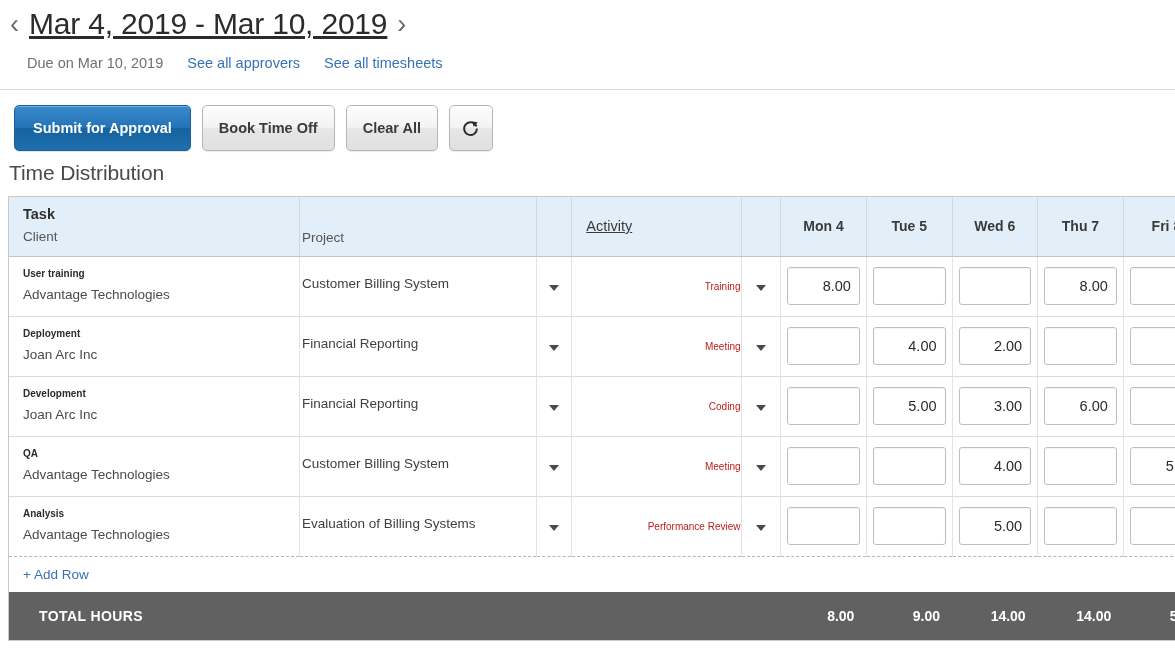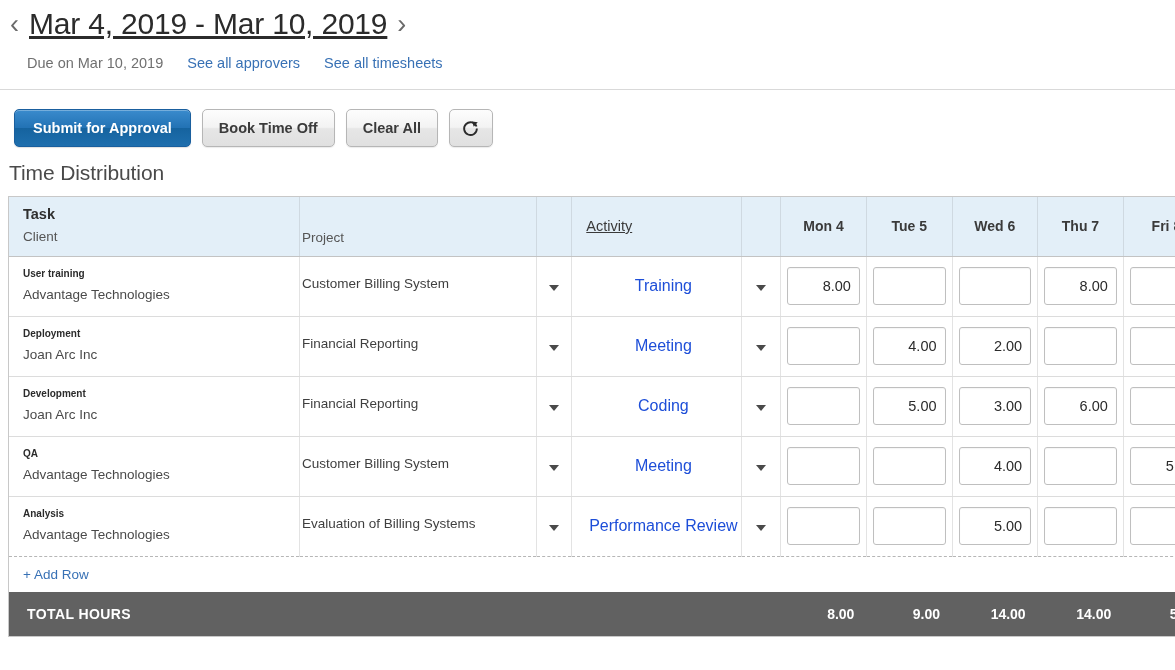--- a/index.html
+++ b/index.html
@@ -101,21 +101,21 @@
     align-items: center;
     gap: 11px;
     padding: 14px 0 0 14px;
     height: 62px;
     box-sizing: border-box;
   }
   .btn {
     display: inline-flex;
     align-items: center;
     justify-content: center;
-    height: 38px;
+    height: 46px;
     padding: 0 16px;
     border-radius: 5px;
     font-size: 14.5px;
     font-weight: bold;
     cursor: pointer;
     white-space: nowrap;
     box-sizing: border-box;
   }
   .btn-primary {
     background: linear-gradient(to bottom, #3a8bcd 0%, #2272b4 50%, #15639f 51%, #1f6fae 100%);
@@ -261,23 +261,23 @@
     display: inline-block;
     width: 0;
     height: 0;
     border-left: 5px solid transparent;
     border-right: 5px solid transparent;
     border-top: 6px solid #4a4a4a;
     cursor: pointer;
   }
   .cell-act {
     padding: 0 0 0 14px;
-    font-size: 16px;
-    color: #1d4ed8;
-    text-align: center;
+    font-size: 10px;
+    color: #b91c1c;
+    text-align: right;
     white-space: nowrap;
   }
   .cell-act.tight { padding-right: 0; }
   .cell-day {
     text-align: center;
     padding: 0 6px;
   }
   .hour-input {
     width: 100%;
     height: 38px;
@@ -307,21 +307,21 @@
     font-size: 13.5px;
     cursor: pointer;
     white-space: nowrap;
   }
 
   
   tfoot td {
     background: #616161;
     color: #ffffff;
     height: 44px;
-    padding: 4px;
+    padding: 16px;
     border: none;
     font-size: 14px;
     font-weight: bold;
     vertical-align: middle;
     box-sizing: border-box;
   }
   .total-label {
     padding-left: 14px;
     letter-spacing: 0.4px;
     white-space: nowrap;

